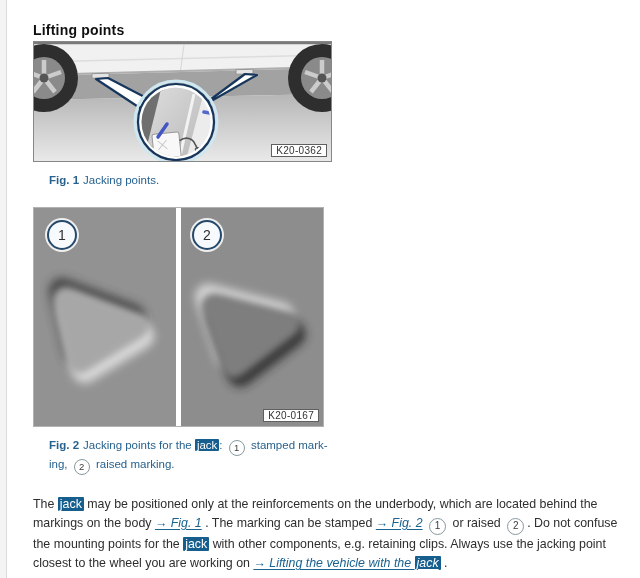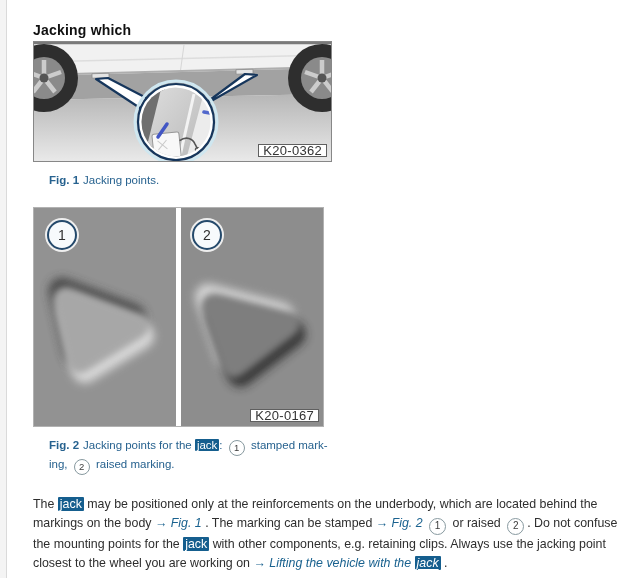--- a/index.html
+++ b/index.html
@@ -23,21 +23,21 @@
   .figure {
     position:relative; background:#d9d9d9; overflow:hidden;
   }
   .figure-1 { width:297px; height:119px; border:1px solid #878787; }
   .figure-2 { width:289px; height:218px; border:1px solid #b2b2b2; margin-top:18px; }
   .figure svg { display:block; }
 
   .fig-label {
     position:absolute; right:4px; bottom:4px;
     background:#ffffff; border:1px solid #5f5f5f;
-    font-size:13px; line-height:9px; padding:1px 4px; color:#333;
+    font-size:10px; line-height:9px; padding:1px 4px; color:#333;
     letter-spacing:0.3px;
   }
   .fig-badge {
     position:absolute; width:26px; height:26px; border-radius:50%;
     background:#f7fafc; border:2px solid #24496b;
     box-shadow:0 0 0 2px rgba(255,255,255,0.85);
     color:#2f2f2f; font-size:14px; line-height:26px; text-align:center;
   }
   .fig-badge.badge-1 { left:13px; top:12px; }
   .fig-badge.badge-2 { left:158px; top:12px; }
@@ -52,21 +52,21 @@
   .body-paragraph {
     margin-top:20px; font-size:12.4px; line-height:19px; color:#2e2e2e;
     width:600px;
   }
 
   
   .seg-hl {
     background:#155e8e; color:#ffffff; padding:0 2px; border-radius:1px;
   }
   .seg-link {
-    color:#1a628f; font-style:italic; 
+    color:#1a628f; font-style:italic; text-decoration:underline;
     text-underline-offset:2px; cursor:pointer;
   }
   .seg-linkhl {
     color:#ffffff; background:#155e8e; font-style:italic;
     text-decoration:underline; text-underline-offset:2px;
     padding:0 2px; cursor:pointer; border-radius:1px;
   }
   .seg-badge {
     display:inline-block; width:15px; height:15px; line-height:14px;
     border:1px solid #87999f; border-radius:50%; font-size:10px;
@@ -75,21 +75,21 @@
   }
   .caption .seg-badge { width:14px; height:14px; line-height:13px; font-size:9.5px; }
 </style>
 </head>
 <body>
 
 <div class="left-strip"></div>
 
 <div class="content">
 
-  <h1 class="page-heading">Jacking which</h1>
+  <h1 class="page-heading">Lifting points</h1>
 
   <div class="figure figure-1">
     <svg width="297" height="119" viewBox="0 0 297 119">
       <defs>
         <linearGradient id="gGround" x1="0" y1="0" x2="0" y2="1">
           <stop offset="0" stop-color="#b6b6b6"></stop>
             <stop offset="1" stop-color="#e9e9e9"></stop>
         </linearGradient>
         <linearGradient id="gSill" x1="0" y1="0" x2="1" y2="1">
           <stop offset="0" stop-color="#dedede"></stop>

